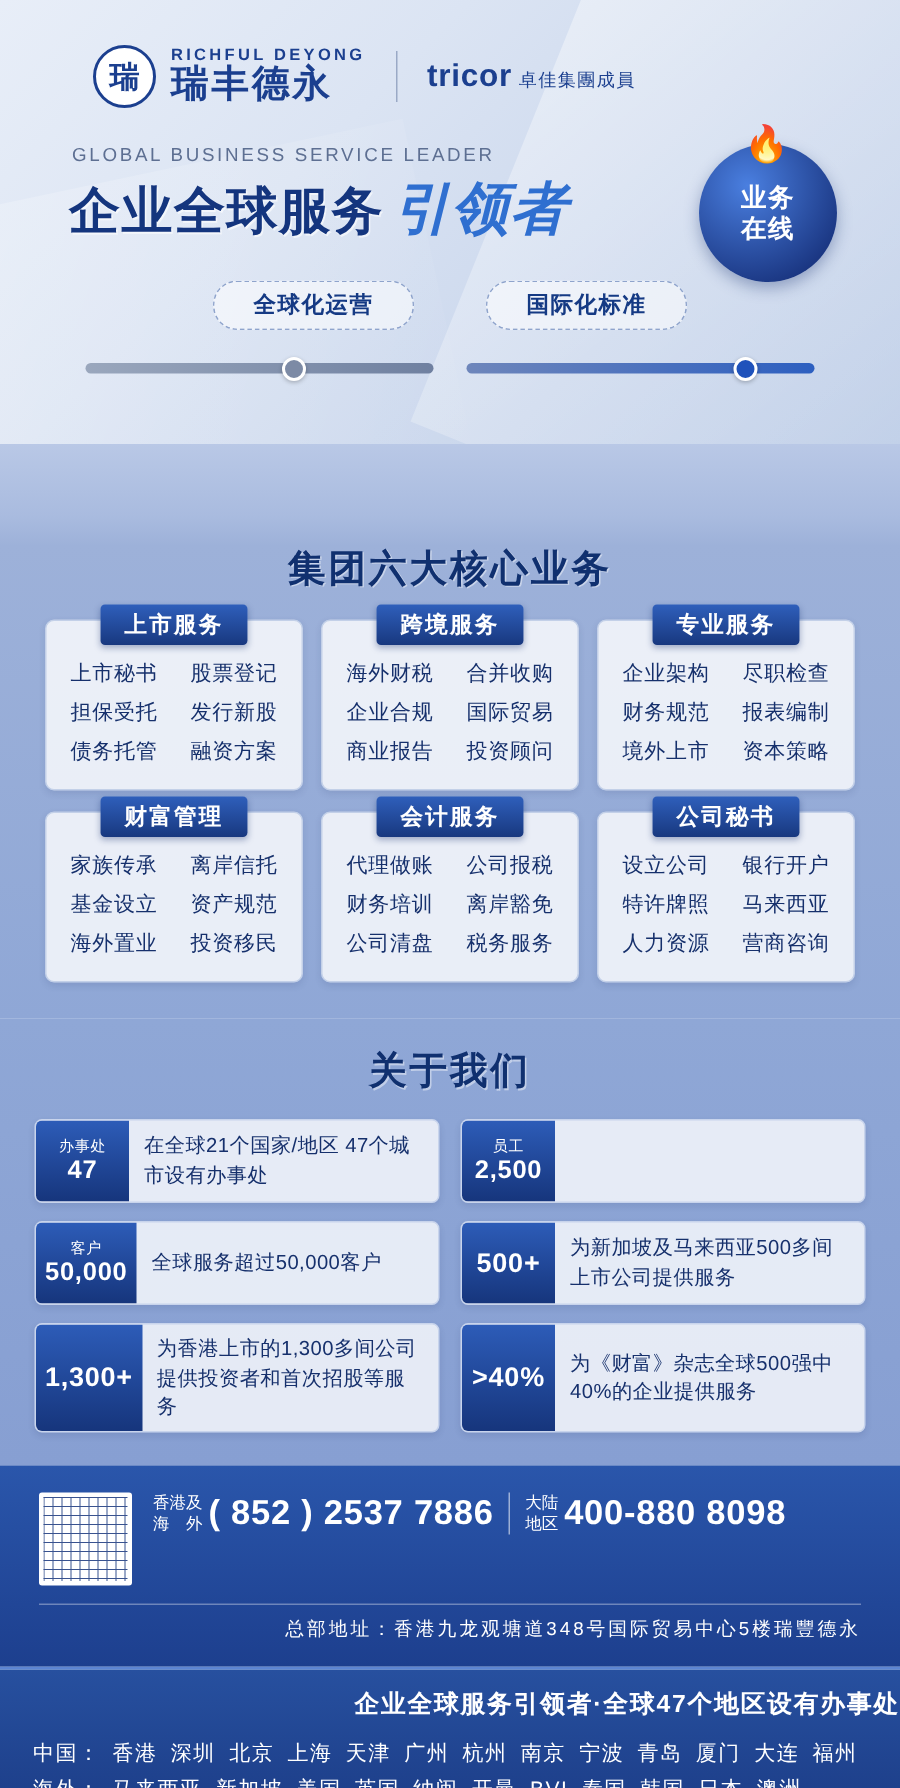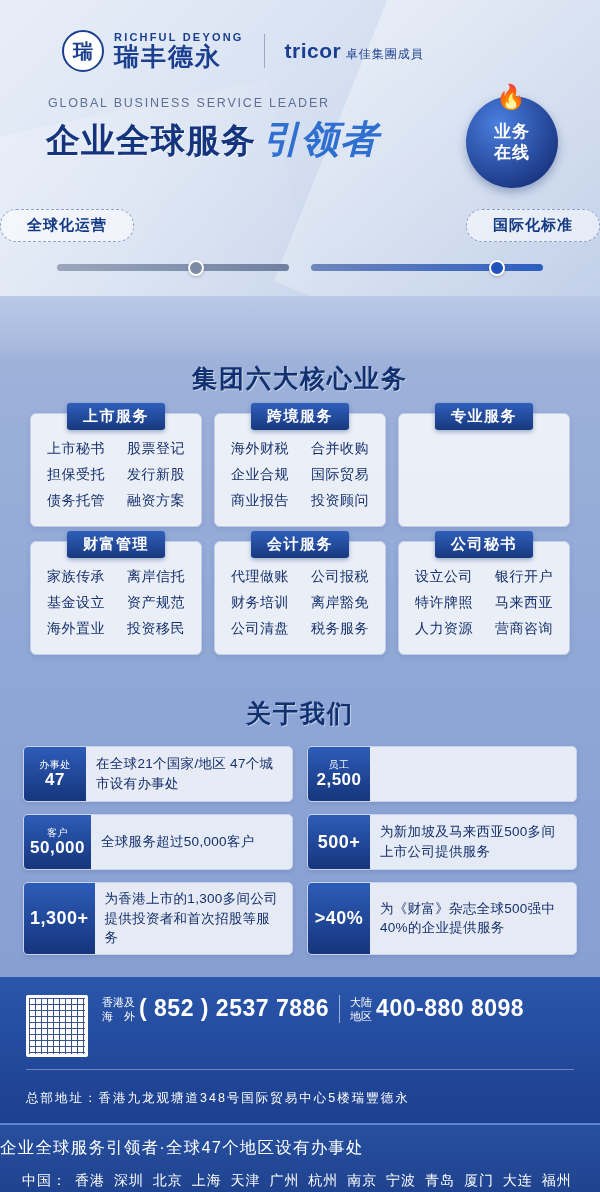--- a/index.html
+++ b/index.html
@@ -87,21 +87,21 @@
     background: radial-gradient(circle at 35% 30%, #4a7fe0, #19347f 80%);
     box-shadow: 0 4px 10px rgba(20,45,110,.35);
     display: flex; flex-direction: column; align-items: center; justify-content: center;
     color: #fff; font-weight: bold; font-size: 17px; line-height: 1.25; letter-spacing: 1px;
   }
   .badge .flame {
     position: absolute; top: -14px; left: 50%; transform: translateX(-50%);
     font-size: 24px; color: #ffffff;
   }
 
-  .pills { position: relative; display: flex; justify-content: space-between; gap: 48px; margin-top: 44px; }
+  .pills { position: relative; display: flex; justify-content: center; gap: 48px; margin-top: 22px; }
   .pill {
     border: 1px dashed #8fa4cc;
     border-radius: 16px;
     padding: 6px 26px;
     background: rgba(255,255,255,.55);
     color: #153a84; font-size: 15px; font-weight: bold; letter-spacing: 1px;
   }
   .sliders { position: relative; display: flex; justify-content: center; gap: 22px; margin-top: 22px; }
   .slider { width: 232px; height: 7px; border-radius: 4px; position: relative; }
   .slider.s1 { background: linear-gradient(90deg, #9aa7bd, #6f80a0); }
@@ -217,33 +217,33 @@
     background-size: 6px 6px;
     opacity: .85;
   }
   .phones { flex: 1; display: flex; align-items: center; color: #fff; }
   .ph-label { font-size: 11px; line-height: 1.3; margin-right: 4px; white-space: nowrap; }
   .ph-num { font-size: 23px; font-weight: bold; letter-spacing: .5px; }
   .vdiv { width: 1px; height: 28px; background: rgba(255,255,255,.55); margin: 0 10px; }
   .addr {
     margin: 12px 26px 0;
     border-top: 1px solid rgba(255,255,255,.35);
-    padding-top: 20px;
-    color: #fff; font-size: 12.5px; letter-spacing: 2px; text-align: left;
+    padding-top: 8px;
+    color: #fff; font-size: 12.5px; letter-spacing: 2px; text-align: right;
   }
 
   
   .footer {
     background: linear-gradient(180deg, #27509f 0%, #1b3b85 100%);
     border-top: 2px solid #5d85d2;
     padding: 12px 0 14px;
     color: #fff;
   }
   .footer-title {
-    text-align: left; font-size: 16.5px; font-weight: normal; letter-spacing: 1.2px;
+    text-align: right; font-size: 16.5px; font-weight: bold; letter-spacing: 1.2px;
     margin-bottom: 10px;
   }
   .footer-row {
     display: flex; align-items: flex-start; padding: 3px 22px;
     font-size: 14px; letter-spacing: 1px;
   }
   .footer-row .rlabel { white-space: nowrap; margin-right: 8px; }
   .footer-row .rvals { flex: 1; word-spacing: 4px; }
 </style>
 </head>
@@ -332,20 +332,34 @@
             </li>
           <li>
               <span>商业报告</span>
               <span>投资顾问</span>
             </li>
         </ul>
       </div>
 
       <div class="card">
         <div class="card-head">专业服务</div>
+        <ul>
+          <li>
+              <span>企业架构</span>
+              <span>尽职检查</span>
+            </li>
+          <li>
+              <span>财务规范</span>
+              <span>报表编制</span>
+            </li>
+          <li>
+              <span>境外上市</span>
+              <span>资本策略</span>
+            </li>
+        </ul>
       </div>
 
       <div class="card">
         <div class="card-head">财富管理</div>
         <ul>
           <li>
               <span>家族传承</span>
               <span>离岸信托</span>
             </li>
           <li>

